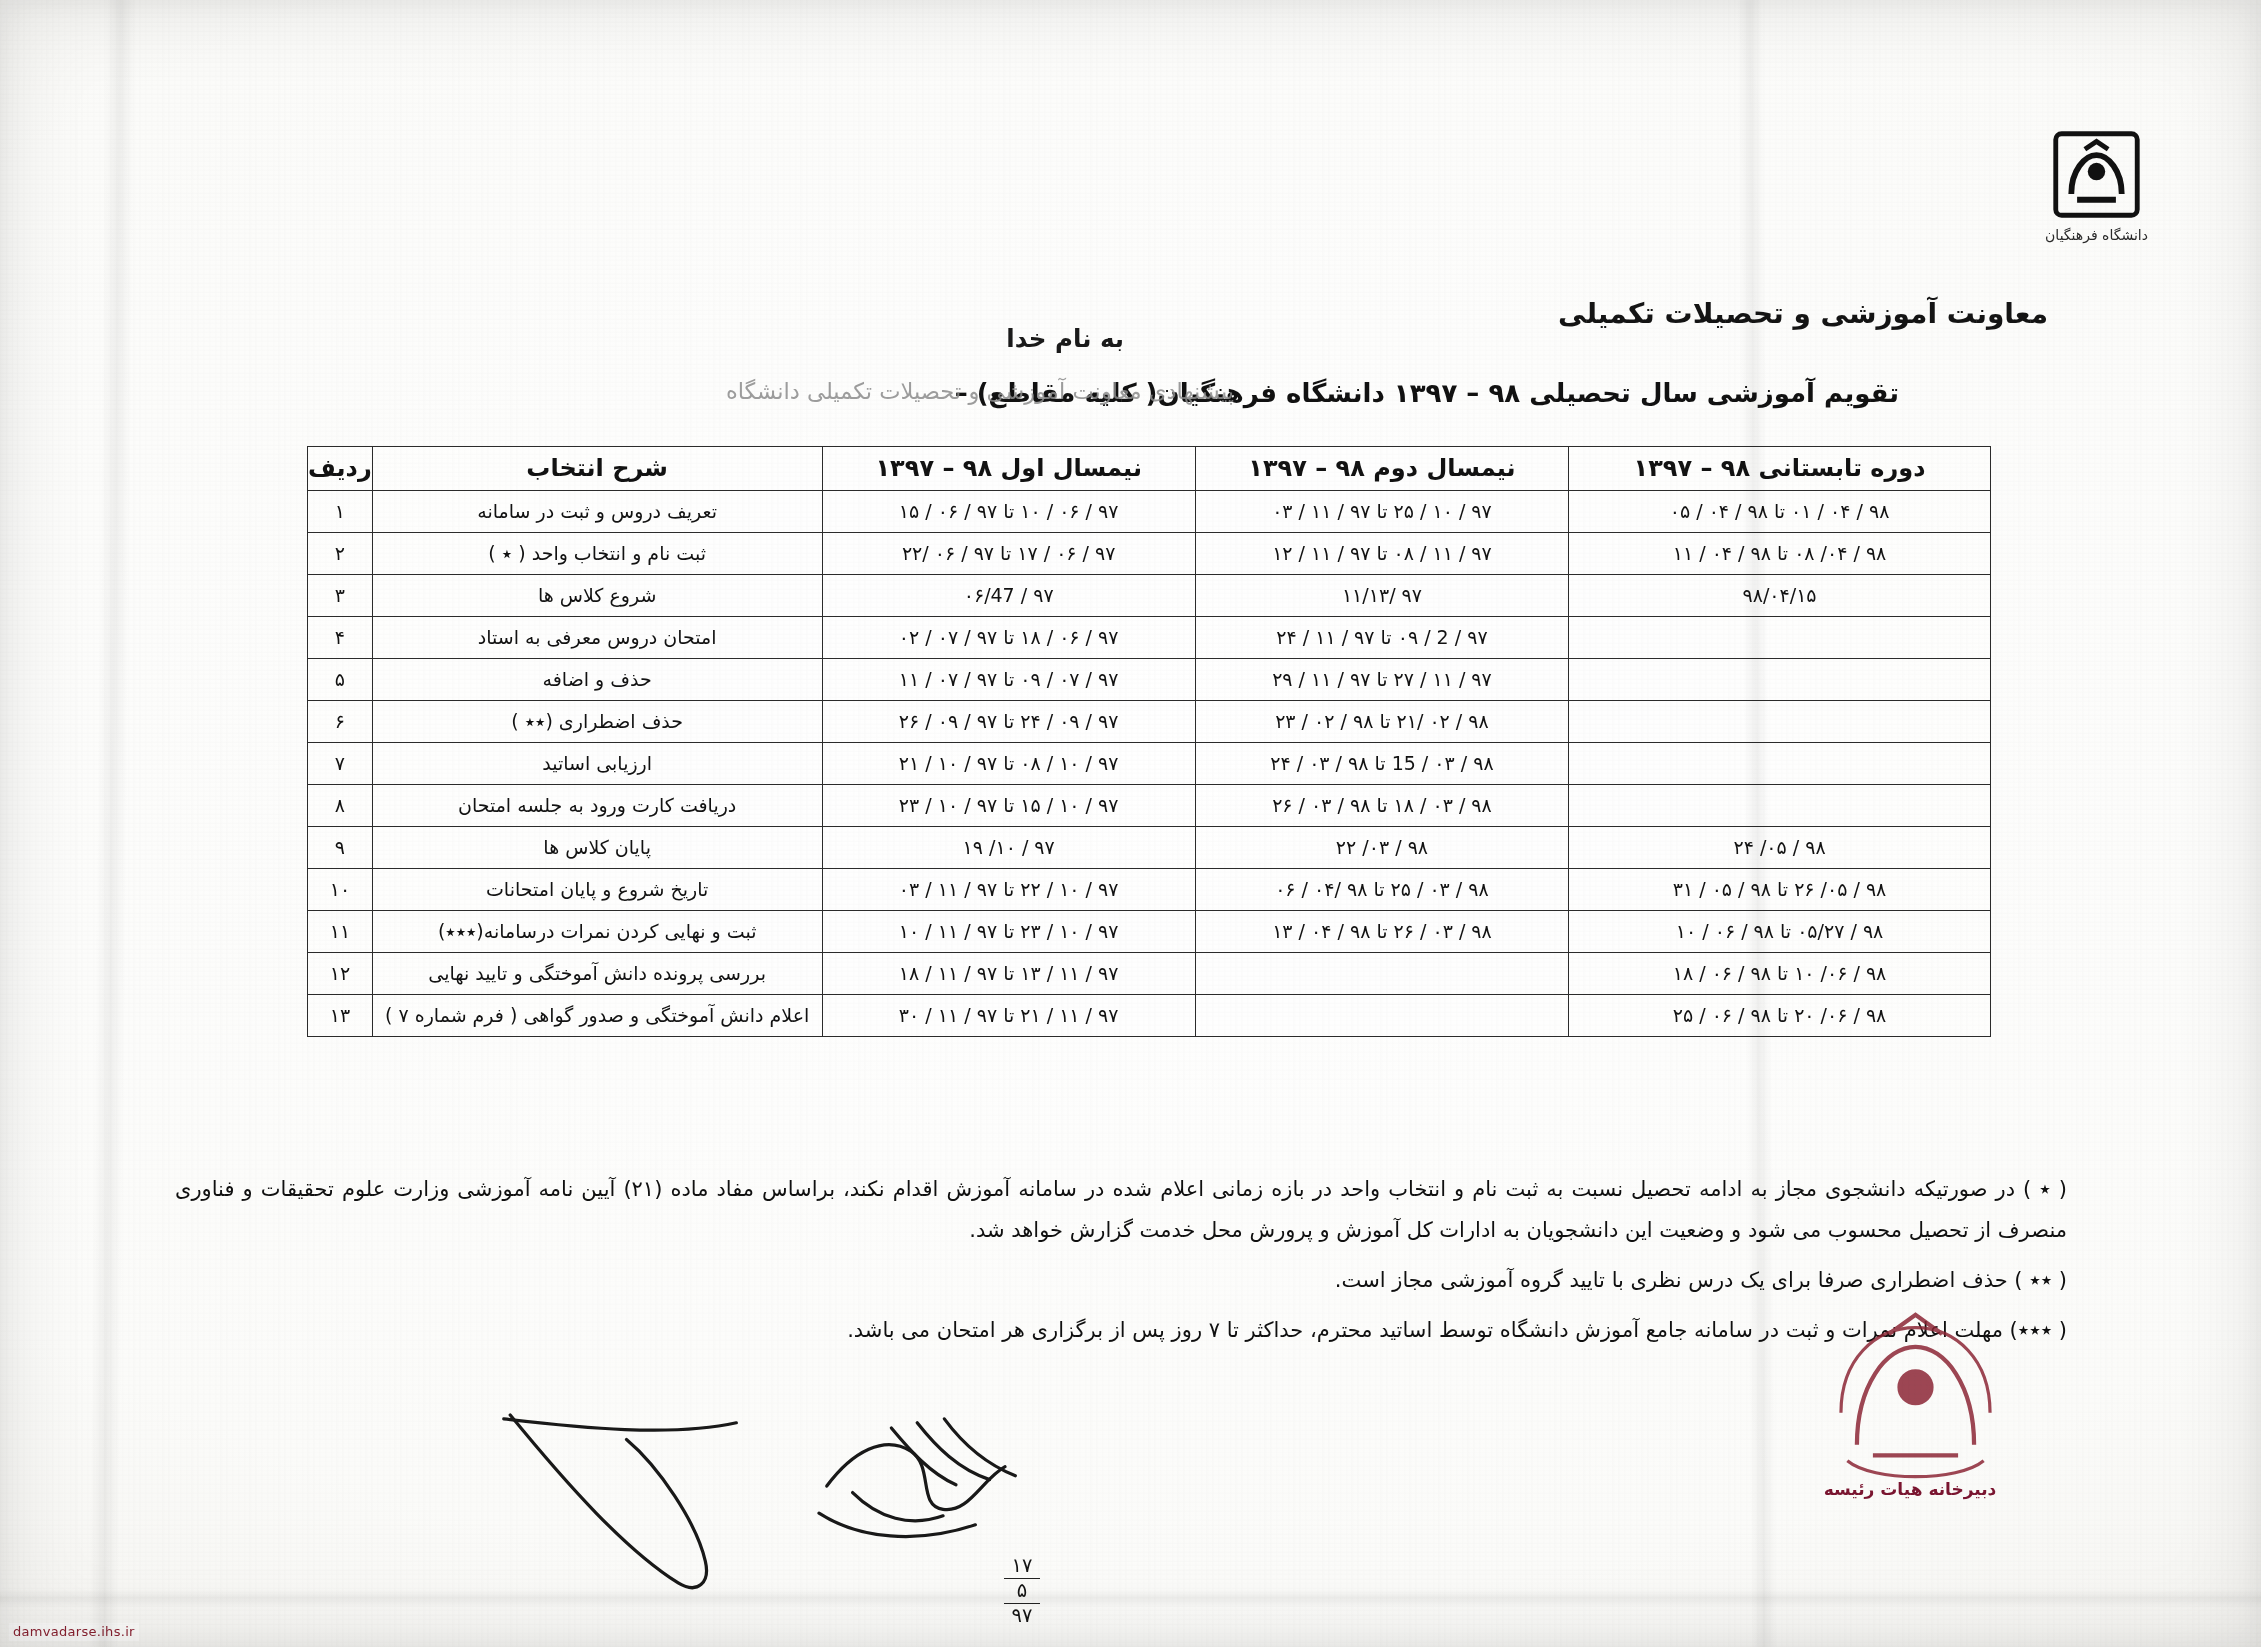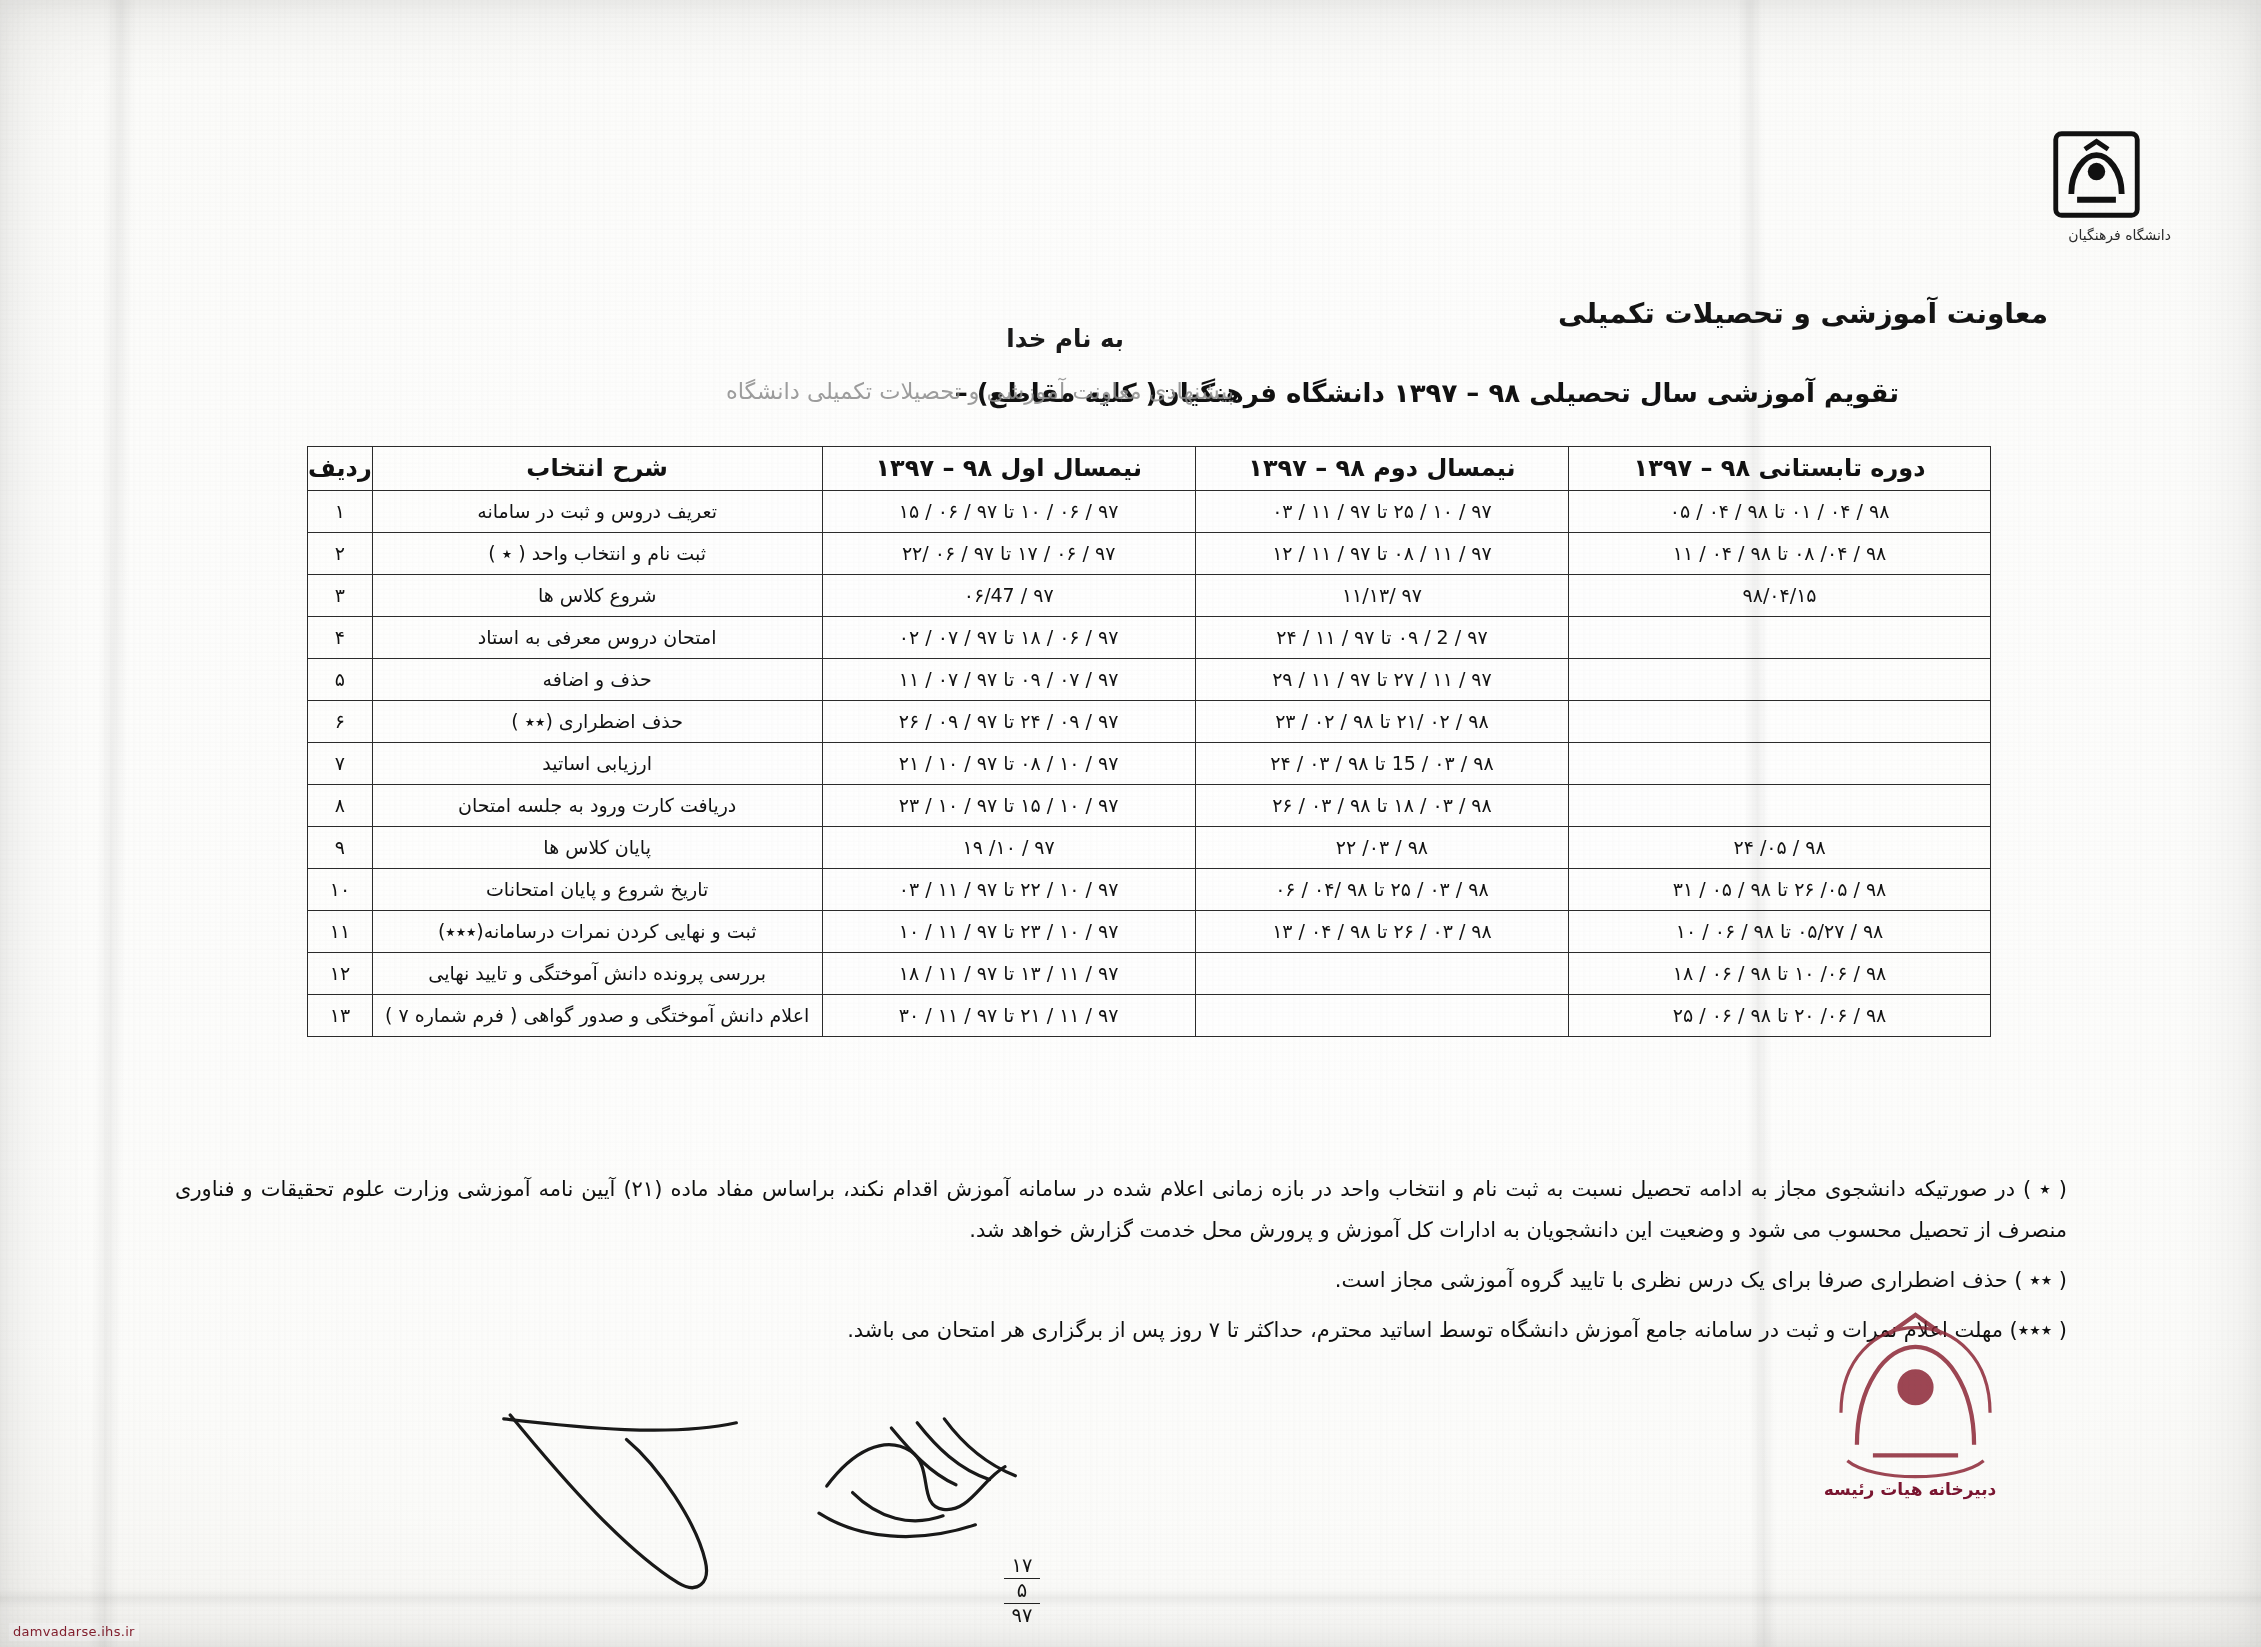--- a/index.html
+++ b/index.html
@@ -51,20 +51,21 @@
     pointer-events: none;
     box-shadow: inset 0 0 90px rgba(0,0,0,0.10), inset 0 0 26px rgba(0,0,0,0.05);
   }
 
   
   .logo-block {
     position: absolute;
     right: 90px;
     top: 126px;
     width: 149px;
+    text-align: center;
   }
   .logo-mark {
     width: 97px;
     height: 97px;
     margin: 0 auto;
     display: block;
   }
   .logo-caption {
     font-size: 14px;
     color: #2a2a2a;

